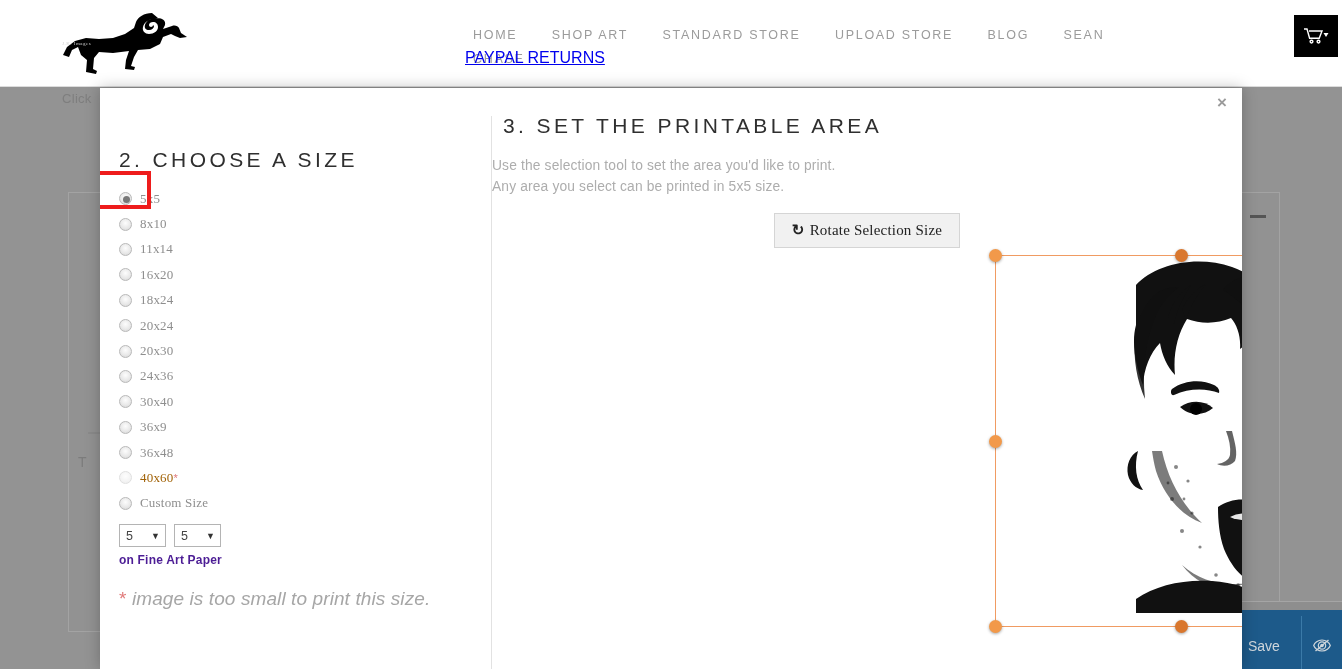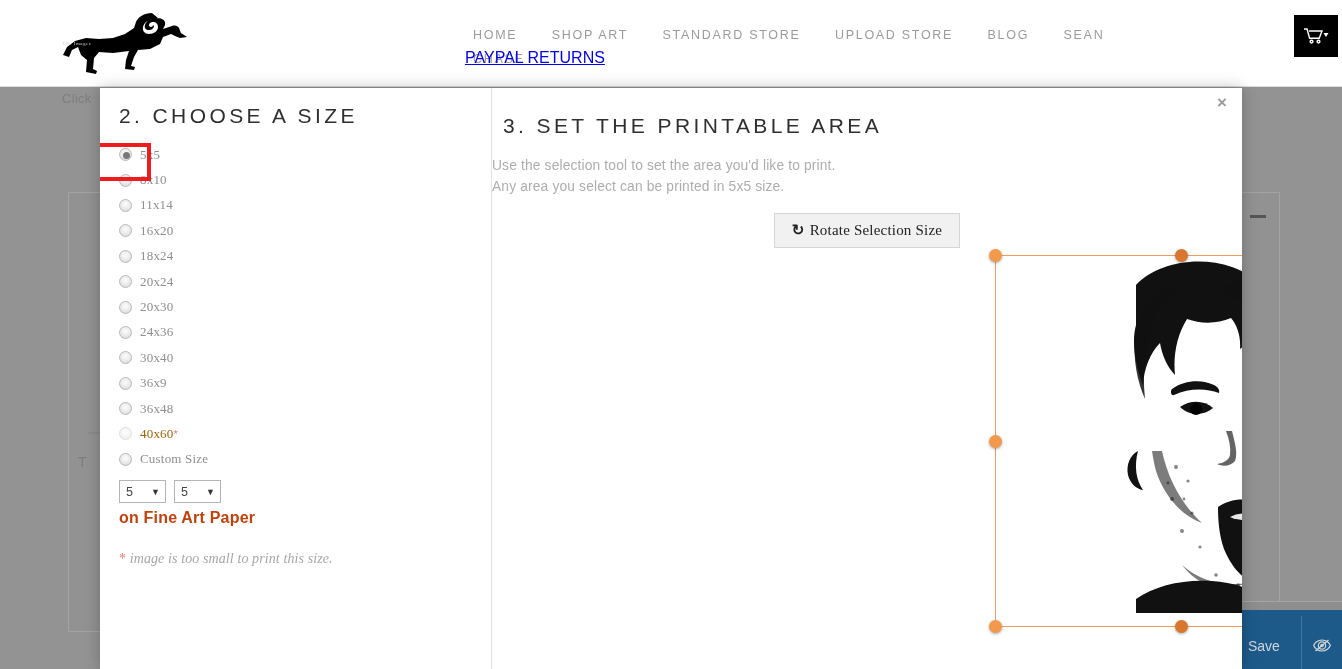--- a/index.html
+++ b/index.html
@@ -97,23 +97,24 @@
   .modal-close {
     position: absolute; right: 15px; top: 6px;
     font-size: 17px; color: #9b9b9b; line-height: 1;
     font-family: "Liberation Sans", sans-serif;
     cursor: pointer; font-weight: bold;
   }
   .modal-body { display: flex; height: 581px; }
 
   
   .col-size {
-    width: 392px; padding: 16px 0 0 19px;
+    width: 392px; padding: 32px 0 0 19px;
     border-right: 1px solid #e2e2e2;
     position: relative;
+    margin-top: 28px;
   }
   .step-title {
     font-size: 21px; letter-spacing: 3.4px; color: #2f2f2f;
     font-weight: normal; white-space: nowrap;
     font-family: "Liberation Sans", sans-serif;
   }
   .size-list { margin-top: 14px; }
   .size-opt {
     display: flex; align-items: center; height: 25.4px;
     position: relative;
@@ -147,27 +148,27 @@
     padding: 0 5px 0 6px; font-size: 12.5px; color: #444;
     font-family: "Liberation Sans", sans-serif;
   }
   .cs .arw { font-size: 9px; color: #333; }
   .price {
     margin-top: 27px; font-size: 21px; color: #3b3b3b; font-weight: bold;
     letter-spacing: .5px;
   }
   .price .cur { font-weight: bold; }
   .paper {
-    margin-top: 6px; font-size: 16px; color: #c2410c; font-weight: bold;
+    margin-top: 6px; font-size: 12px; color: #4c1d95; font-weight: bold;
     letter-spacing: .2px;
   }
   .notes { margin-top: 22px; }
   .notes div {
-    font-size: 14px; color: #a6a6a6; font-style: italic;
-    line-height: 20px; letter-spacing: .1px; font-family: Liberation Serif, serif;
+    font-size: 19px; color: #a6a6a6; font-style: italic;
+    line-height: 20px; letter-spacing: .1px;
   }
   .notes .st { color: #e07a7a; font-style: normal; }
 
   
   .col-area { flex: 1; padding: 26px 0 0 0; position: relative; }
   .area-title { padding-left: 11px; }
   .area-help {
     text-align: left; margin-top: 17px;
     font-size: 13.8px; color: #adadad; line-height: 21px;
     letter-spacing: .15px;

